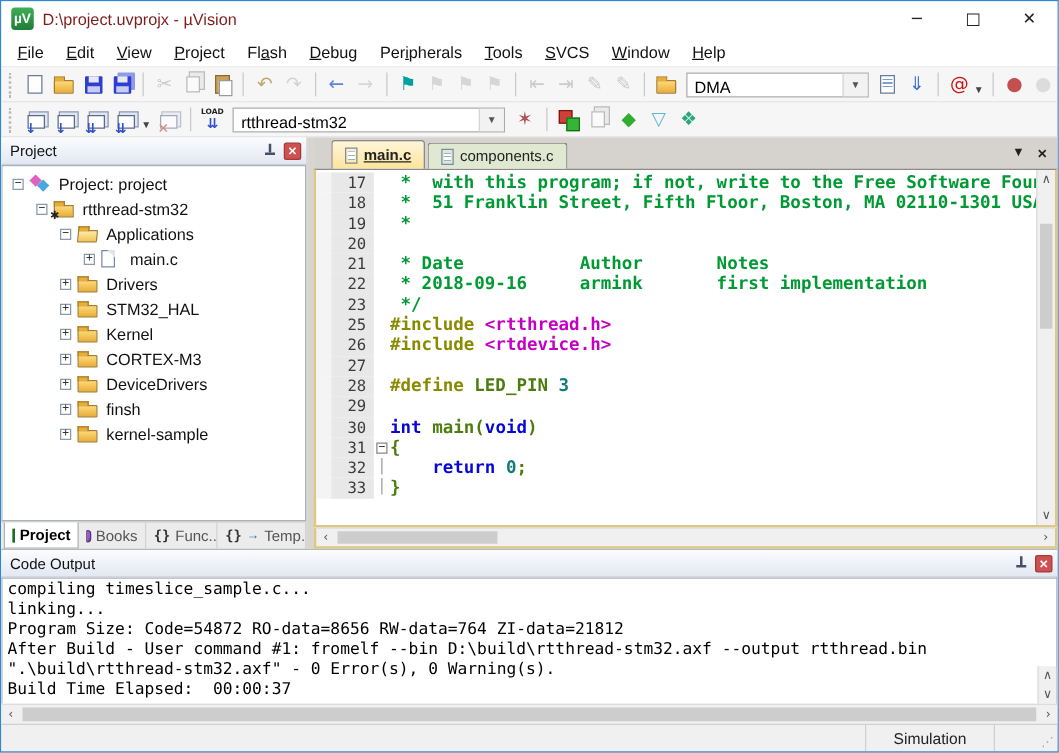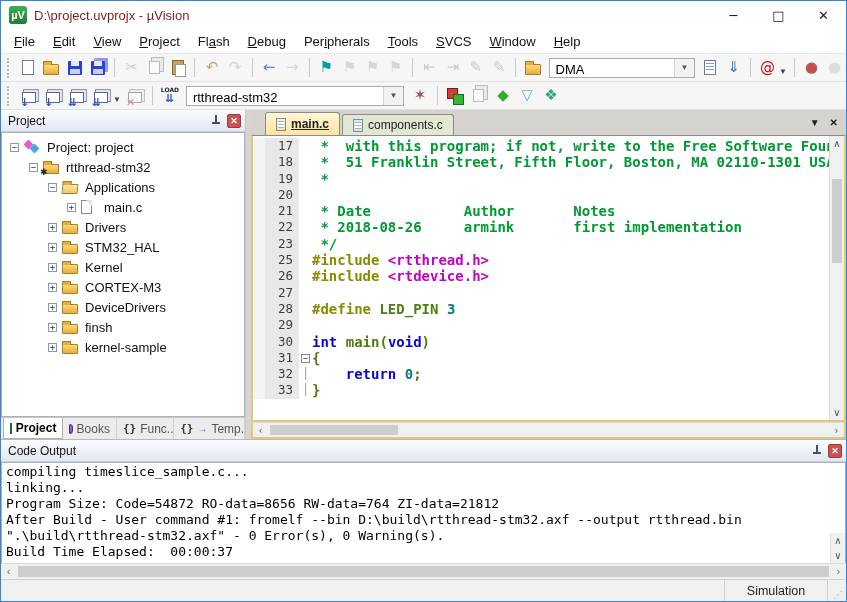--- a/index.html
+++ b/index.html
@@ -141,21 +141,21 @@
   .sarrow{flex:0 0 15px;display:flex;align-items:center;justify-content:center;color:#555;font-size:10px;
     font-family:"DejaVu Sans",sans-serif;}
   .strack{flex:1;position:relative;}
   .sthumb{position:absolute;background:#cdcdcd;}
   
   .bpanel{height:140px;flex:0 0 auto;display:flex;flex-direction:column;background:#f0f0f0;border-top:1px solid #b8b8b8;}
   .btext{flex:1 1 auto;display:flex;min-height:0;background:#fff;border:1px solid #aab2bc;border-bottom:none;align-items:flex-end;}
   .blines{flex:1;padding:3px 4px;overflow:hidden;}
   .bline{font-family:"DejaVu Sans Mono",monospace;font-size:13px;line-height:16px;color:#000;white-space:pre;}
   
-  .status{height:22px;flex:0 0 auto;background:#f0f0f0;border-top:1px solid #d0d0d0;display:flex;align-items:stretch;font-size:12.5px;color:#222;}
+  .status{height:22px;flex:0 0 auto;background:#f0f0f0;border-top:1px solid #d0d0d0;display:flex;align-items:stretch;font-size:12.5px;color:#222;gap:32px;}
   .sleft{flex:1;}
   .smode{width:104px;border-left:1px solid #d0d0d0;border-right:1px solid #d0d0d0;display:flex;align-items:center;justify-content:center;}
   .sgrip{width:18px;display:flex;align-items:flex-end;justify-content:flex-end;color:#aaa;font-size:10px;padding:0 3px 1px 0;}
 </style>
 </head>
 <body>
 
 <div id="win">
 
   <div class="titlebar">
@@ -485,21 +485,21 @@
               <div class="cline">
                 <span class="lmargin"></span>
                 <span class="lnum">21</span>
                 <span class="lfold"></span>
                 <span class="ltext"><span class="c-cmt"> * Date           Author       Notes</span></span>
               </div>
               <div class="cline">
                 <span class="lmargin"></span>
                 <span class="lnum">22</span>
                 <span class="lfold"></span>
-                <span class="ltext"><span class="c-cmt"> * 2018-08-26     armink       first implementation</span></span>
+                <span class="ltext"><span class="c-cmt"> * 2018-09-16     armink       first implementation</span></span>
               </div>
               <div class="cline">
                 <span class="lmargin"></span>
                 <span class="lnum">23</span>
                 <span class="lfold"></span>
                 <span class="ltext"><span class="c-cmt"> */</span></span>
               </div>
               <div class="cline">
                 <span class="lmargin"></span>
                 <span class="lnum">25</span>

